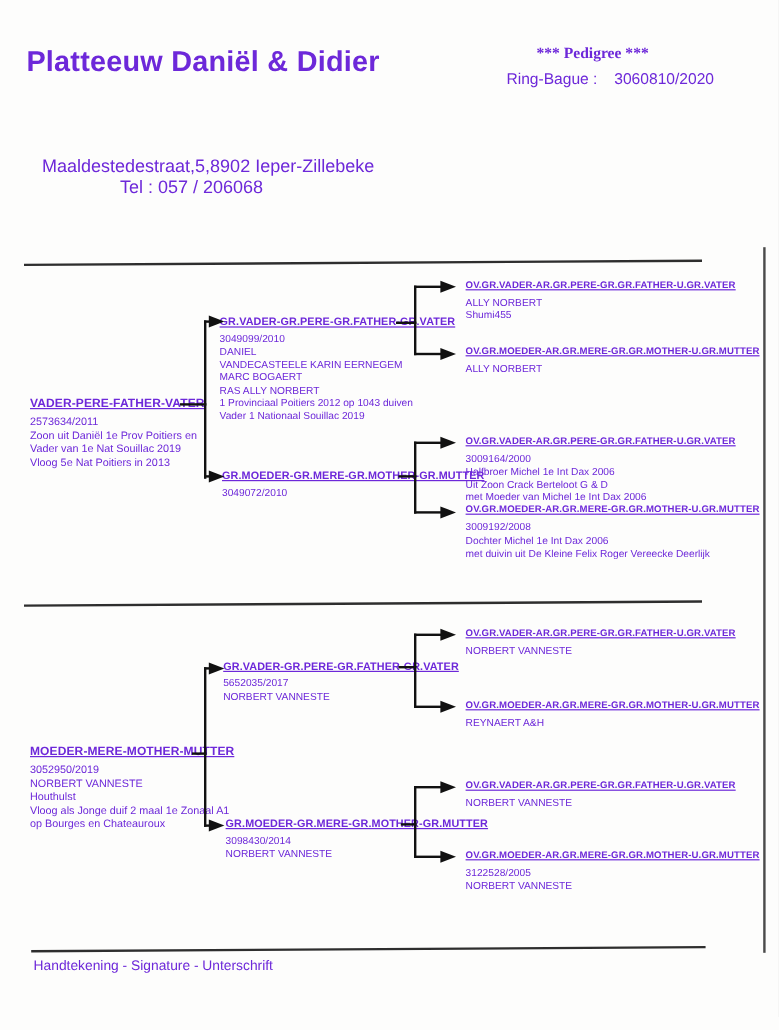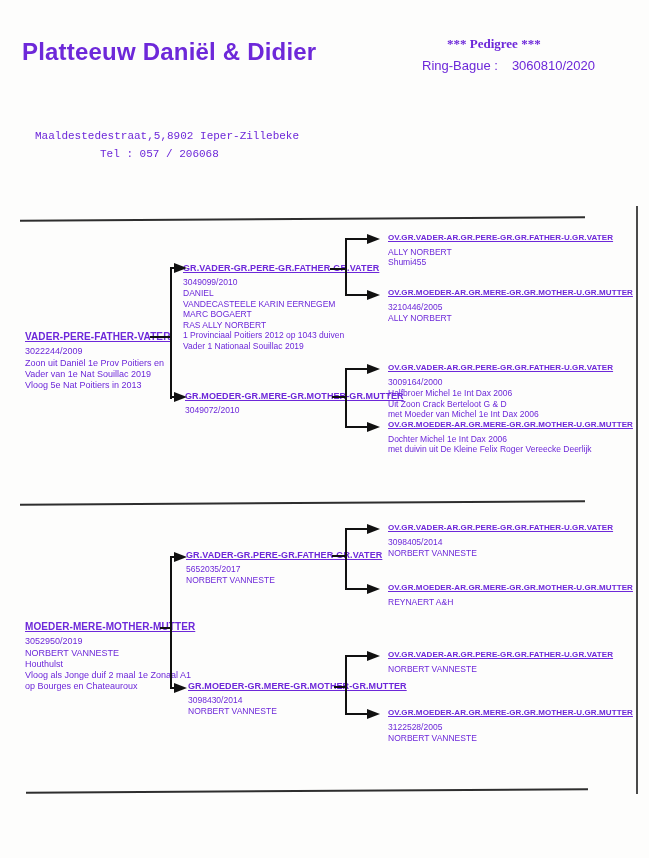--- a/index.html
+++ b/index.html
@@ -7,21 +7,21 @@
   .page {
     position:relative; width:649px; height:858px; margin:0 auto;
     background:#fdfdfc; color:#6d28d9; overflow:hidden;
     font-family:"Liberation Sans", sans-serif;
   }
   .abs { position:absolute; }
   .doc-title { font-size:24px; font-weight:bold; letter-spacing:0.2px; }
   .pedigree-head { font-size:13px; font-weight:bold; }
   .ring-line { font-size:13px;text-align:center; }
   .ring-line .val { margin-left:14px; }
-  .addr { font-size:11px;font-family:Liberation Mono, monospace; }
+  .addr { font-size:15px; }
   .sep { background:#2e2e2e; height:2px; transform:rotate(-0.35deg); }
   .edge-line { background:#4a4a4a; width:2px; }
 
   .node { line-height:10.5px; font-size:8.5px; }
   .node .node-title {
     font-weight:bold; text-decoration:underline; font-size:8px;
     margin-bottom:3px; letter-spacing:0.1px; white-space:nowrap;
   }
   .node.lvl2 .node-title { font-size:9px; }
   .node.lvl1 { font-size:9px; line-height:11px; }
@@ -54,21 +54,21 @@
   <div class="abs addr" style="left:35px; top:130px;">Maaldestedestraat,5,8902 Ieper-Zillebeke</div>
   <div class="abs addr" style="left:100px; top:148px;">Tel : 057 / 206068</div>
 
   <div class="abs sep" style="left:20px; top:218px; width:565px;"></div>
   <div class="abs sep" style="left:20px; top:502px; width:565px;"></div>
   <div class="abs sep" style="left:26px; top:790px; width:562px;"></div>
   <div class="abs edge-line" style="left:636px; top:206px; height:588px;"></div>
 
   <div class="node lvl1 abs" style="left:25px; top:331px; width:162px;">
     <div class="node-title">VADER-PERE-FATHER-VATER</div>
-    <div class="node-ring">3022244/2009</div>
+    <div class="node-ring">2573634/2011</div>
     <div class="node-info">Zoon uit Daniël 1e Prov Poitiers en
 Vader van 1e Nat Souillac 2019
 Vloog 5e Nat Poitiers in 2013</div>
   </div>
 
   <div class="node lvl2 abs" style="left:183px; top:263px; width:200px;">
     <div class="node-title">GR.VADER-GR.PERE-GR.FATHER-GR.VATER</div>
     <div class="node-ring">3049099/2010</div>
     <div class="node-info">DANIEL
 VANDECASTEELE KARIN EERNEGEM
@@ -84,32 +84,32 @@
     <div class="node-info"></div>
   </div>
 
   <div class="node abs" style="left:388px; top:233px; width:252px;">
     <div class="node-title">OV.GR.VADER-AR.GR.PERE-GR.GR.FATHER-U.GR.VATER</div>
     <div class="node-info">ALLY NORBERT
 Shumi455</div>
   </div>
   <div class="node abs" style="left:388px; top:288px; width:252px;">
     <div class="node-title">OV.GR.MOEDER-AR.GR.MERE-GR.GR.MOTHER-U.GR.MUTTER</div>
-    <div class="node-ring">3210446/2005</div>
     <div class="node-info">ALLY NORBERT</div>
   </div>
   <div class="node abs" style="left:388px; top:363px; width:255px;">
     <div class="node-title">OV.GR.VADER-AR.GR.PERE-GR.GR.FATHER-U.GR.VATER</div>
     <div class="node-ring">3009164/2000</div>
     <div class="node-info">Halfbroer Michel 1e Int Dax 2006
 Uit Zoon Crack Berteloot G &amp; D
 met Moeder van Michel 1e Int Dax 2006</div>
   </div>
   <div class="node abs" style="left:388px; top:420px; width:255px;">
     <div class="node-title">OV.GR.MOEDER-AR.GR.MERE-GR.GR.MOTHER-U.GR.MUTTER</div>
+    <div class="node-ring">3009192/2008</div>
     <div class="node-info">Dochter Michel 1e Int Dax 2006
 met duivin uit De Kleine Felix Roger Vereecke Deerlijk</div>
   </div>
 
   <div class="stub" style="left:150px; top:336px; width:22px;"></div>
   <div class="vline" style="left:170px; top:267px; height:132px;"></div>
   <div class="hline" style="left:170px; top:267px; width:5px;"></div>
   <div class="arrow" style="left:174px; top:263px;"></div>
   <div class="hline" style="left:170px; top:396px; width:5px;"></div>
   <div class="arrow" style="left:174px; top:392px;"></div>
@@ -144,21 +144,20 @@
   </div>
 
   <div class="node lvl2 abs" style="left:188px; top:681px; width:200px;">
     <div class="node-title">GR.MOEDER-GR.MERE-GR.MOTHER-GR.MUTTER</div>
     <div class="node-ring">3098430/2014</div>
     <div class="node-info">NORBERT VANNESTE</div>
   </div>
 
   <div class="node abs" style="left:388px; top:523px; width:252px;">
     <div class="node-title">OV.GR.VADER-AR.GR.PERE-GR.GR.FATHER-U.GR.VATER</div>
-    <div class="node-ring">3098405/2014</div>
     <div class="node-info">NORBERT VANNESTE</div>
   </div>
   <div class="node abs" style="left:388px; top:583px; width:252px;">
     <div class="node-title">OV.GR.MOEDER-AR.GR.MERE-GR.GR.MOTHER-U.GR.MUTTER</div>
     <div class="node-info">REYNAERT A&amp;H</div>
   </div>
   <div class="node abs" style="left:388px; top:650px; width:252px;">
     <div class="node-title">OV.GR.VADER-AR.GR.PERE-GR.GR.FATHER-U.GR.VATER</div>
     <div class="node-info">NORBERT VANNESTE</div>
   </div>
@@ -182,14 +181,15 @@
   <div class="hline" style="left:345px; top:588px; width:23px;"></div>
   <div class="arrow" style="left:367px; top:584px;"></div>
 
   <div class="stub" style="left:334px; top:686px; width:13px;"></div>
   <div class="vline" style="left:345px; top:655px; height:60px;"></div>
   <div class="hline" style="left:345px; top:655px; width:23px;"></div>
   <div class="arrow" style="left:367px; top:651px;"></div>
   <div class="hline" style="left:345px; top:713px; width:23px;"></div>
   <div class="arrow" style="left:367px; top:709px;"></div>
 
+  <div class="abs footer-text" style="left:28px; top:799px;">Handtekening - Signature - Unterschrift</div>
 
 </div>
 
 </body></html>

